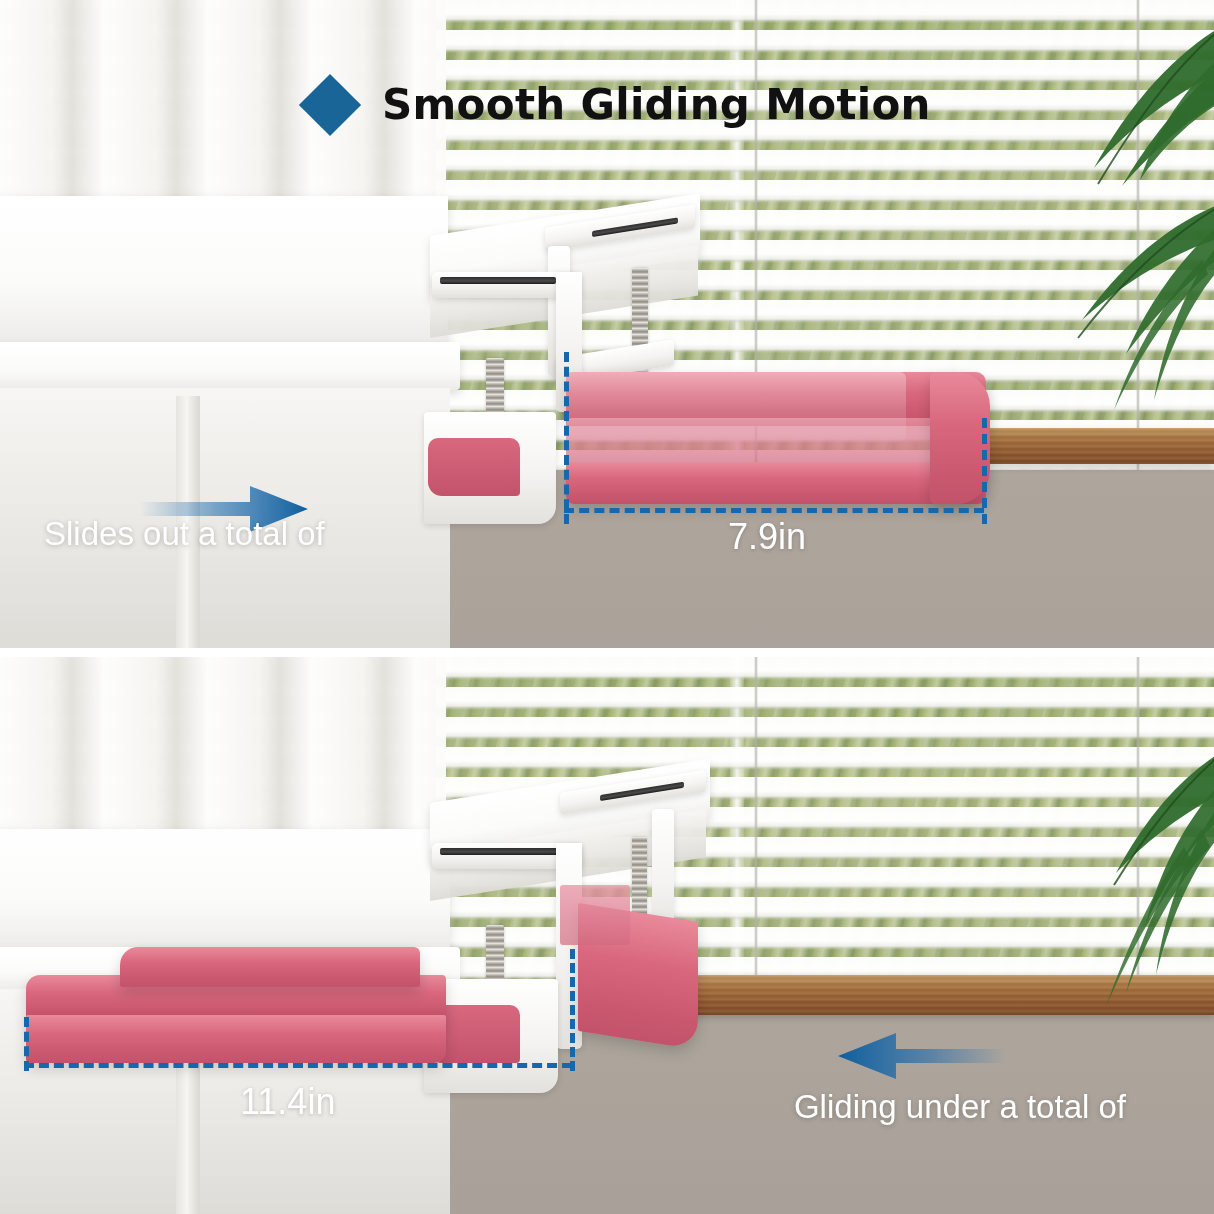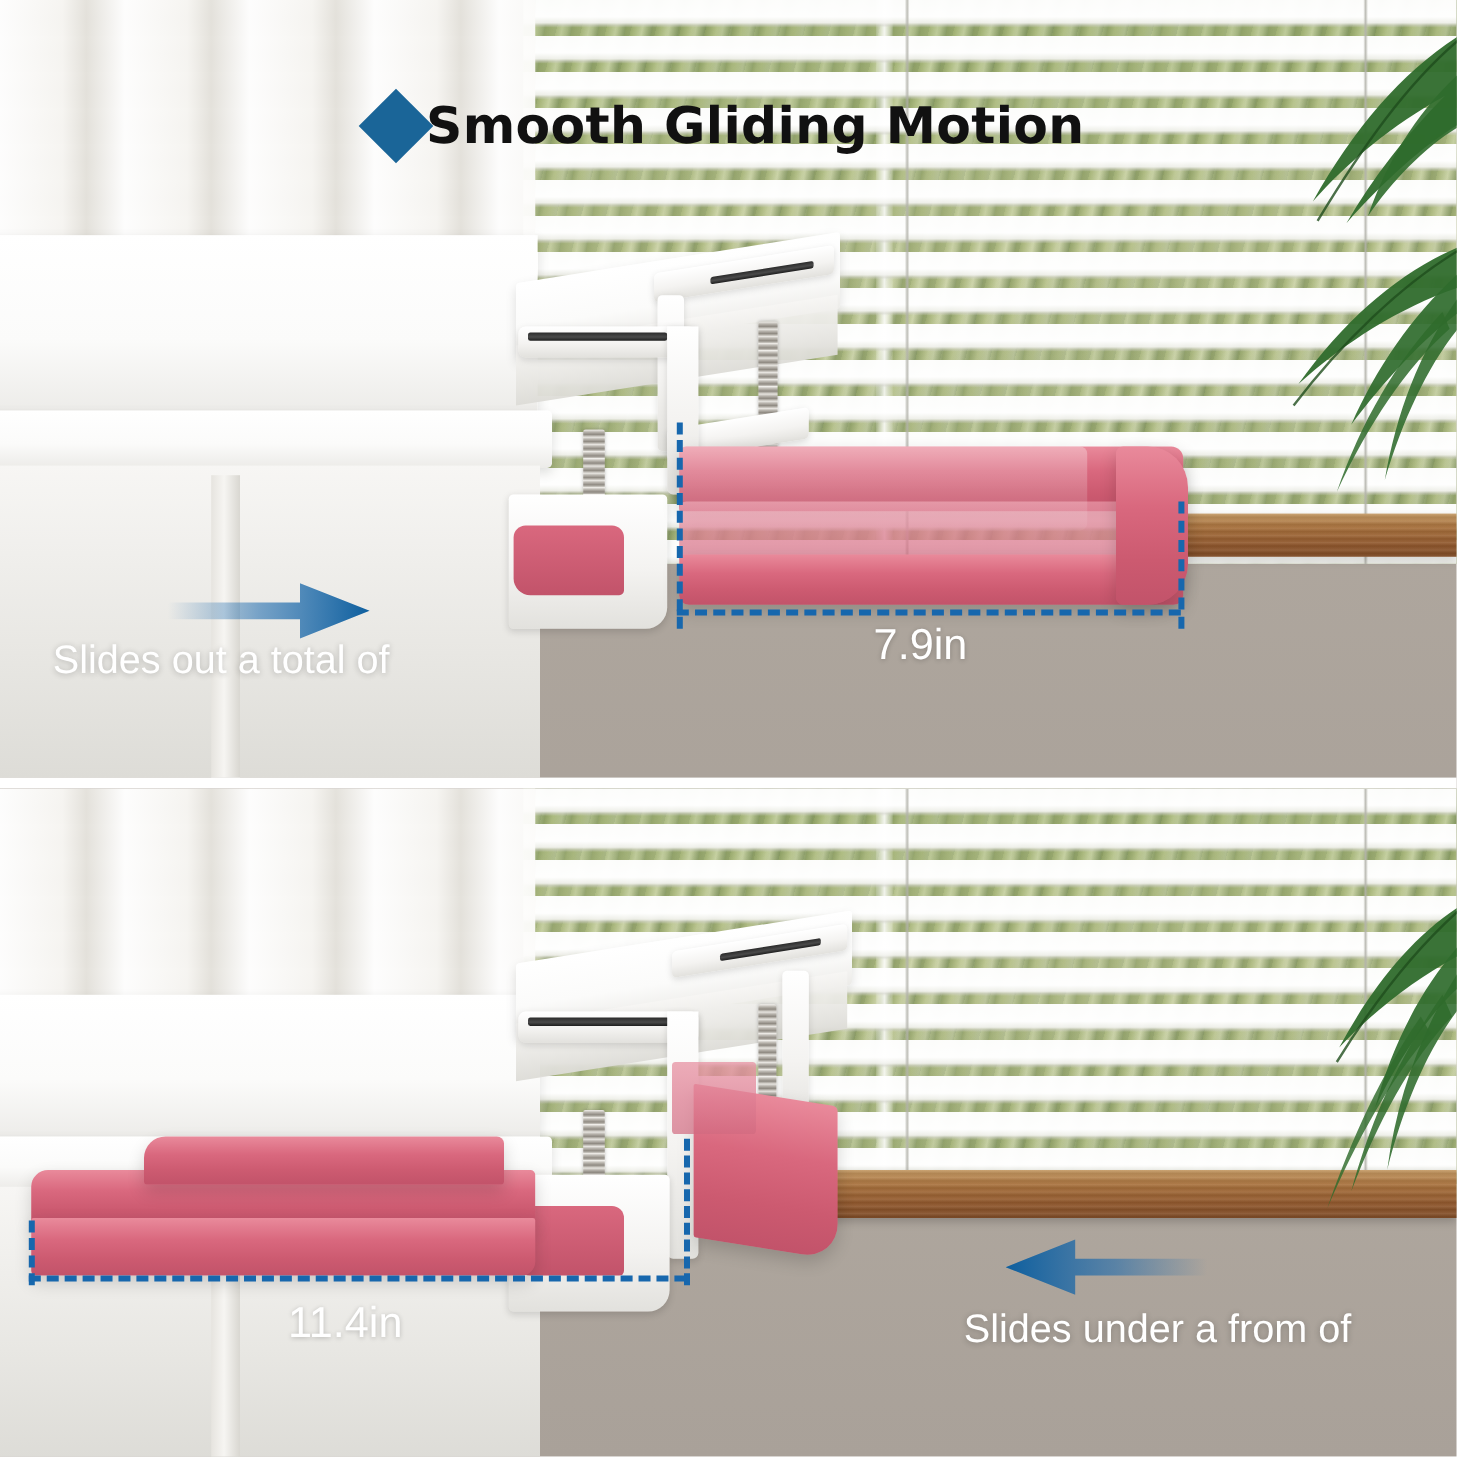--- a/index.html
+++ b/index.html
@@ -121,21 +121,21 @@
     background:repeating-linear-gradient(180deg,#f2f0ec 0px,#b9b5ae 2px,#8f8a82 4px,#d8d5cf 6px);
     box-shadow:0 0 3px rgba(0,0,0,.22);
   }
 
   
   .mline{position:absolute;border-top:5px dashed #1767ad;}
   .mtick{position:absolute;border-left:5px dashed #1767ad;}
 
   
   .headline{
-    position:absolute;display:flex;align-items:center;gap:3px;z-index:50;
+    position:absolute;display:flex;align-items:center;gap:30px;z-index:50;
   }
   .diamond{
     width:44px;height:44px;background:#1a6598;transform:rotate(45deg);flex:0 0 auto;
   }
   .headline-text{
     font-family:"DejaVu Sans", sans-serif;
     font-weight:bold;font-size:42px;color:#111;letter-spacing:.3px;white-space:nowrap;
   }
 
   .dimlabel{
@@ -231,21 +231,21 @@
         <defs>
           <linearGradient id="gradRight" x1="0" y1="0" x2="1" y2="0">
             <stop offset="0%" stop-color="#1767ad" stop-opacity="0"></stop>
             <stop offset="45%" stop-color="#1767ad" stop-opacity=".55"></stop>
             <stop offset="100%" stop-color="#0e5f9e" stop-opacity="1"></stop>
           </linearGradient>
         </defs>
         <path d="M0 20 L110 20 L110 4 L168 27 L110 50 L110 34 L0 34 Z" fill="url(#gradRight)"></path>
       </svg>
 
-      <div class="caption" style="left:44px;top:528px;">
+      <div class="caption" style="left:44px;top:512px;">
         <span class="line">Slides out a total of</span>
       </div>
 
     </div>
   </div>
 
   <div id="panel-divider"></div>
 
   <div class="panel" id="panel-bottom">
     <div class="scene">
@@ -316,21 +316,21 @@
           <linearGradient id="gradLeft" x1="1" y1="0" x2="0" y2="0">
             <stop offset="0%" stop-color="#1767ad" stop-opacity="0"></stop>
             <stop offset="45%" stop-color="#1767ad" stop-opacity=".55"></stop>
             <stop offset="100%" stop-color="#0e5f9e" stop-opacity="1"></stop>
           </linearGradient>
         </defs>
         <path d="M168 20 L58 20 L58 4 L0 27 L58 50 L58 34 L168 34 Z" fill="url(#gradLeft)"></path>
       </svg>
 
       <div class="caption right" style="right:88px;top:428px;">
-        <span class="line">Slides under a from of</span>
+        <span class="line">Gliding under a total of</span>
       </div>
 
     </div>
   </div>
 
   <div class="headline" style="left:308px;top:80px;">
     <div class="diamond"></div>
     <div class="headline-text">Smooth Gliding Motion</div>
   </div>
 

